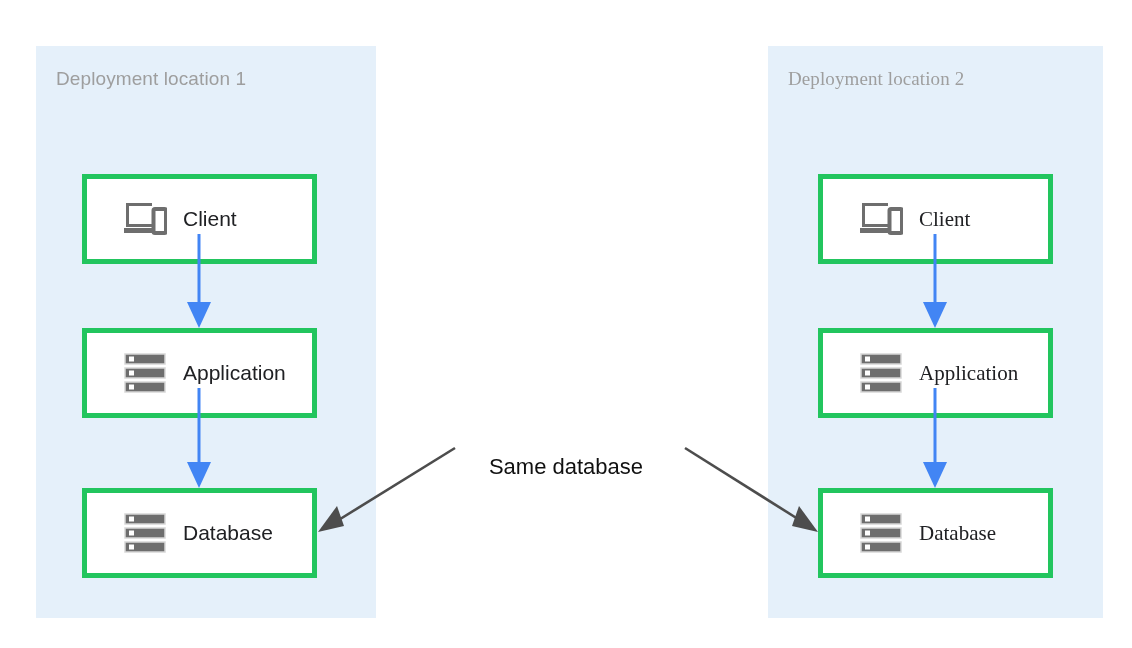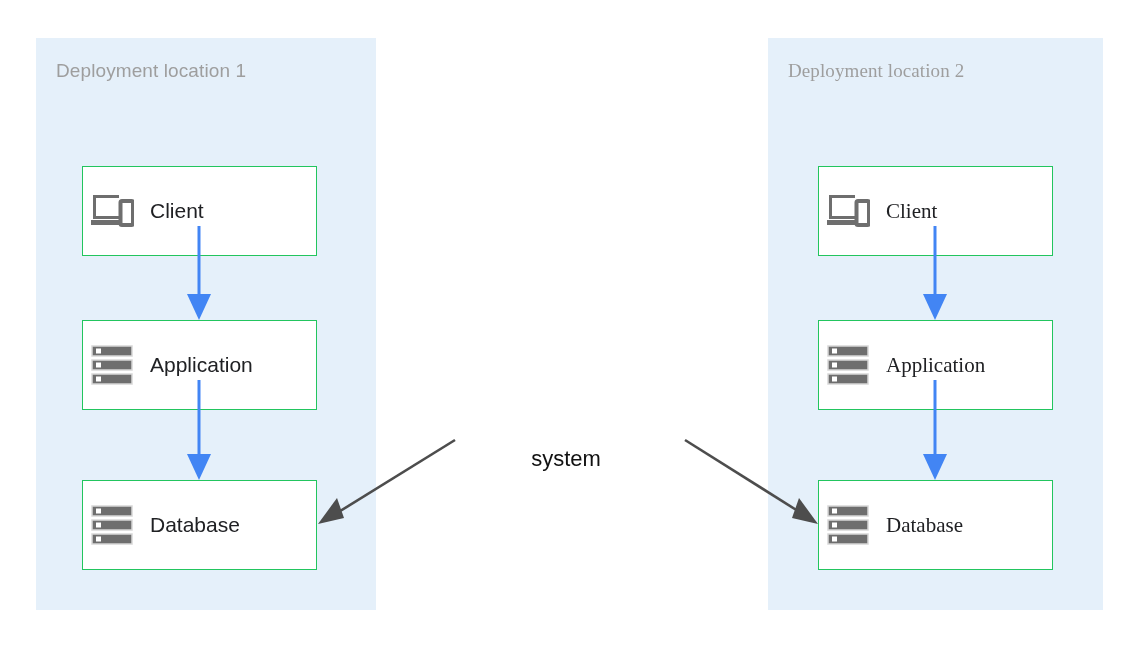--- a/index.html
+++ b/index.html
@@ -11,21 +11,21 @@
     width: 1132px;
     height: 648px;
     position: relative;
     overflow: hidden;
     font-family: "Liberation Sans", sans-serif;
     -webkit-font-smoothing: antialiased;
   }
 
   #canvas {
     position: absolute;
-    left: 0; top: 8px;
+    left: 0; top: 16px;
     width: 1132px;
     height: 492px;
   }
 
   
   .zone {
     position: absolute;
     background: #e5f0fa;
     box-sizing: border-box;
   }
@@ -36,25 +36,25 @@
     font-size: 19px;
     color: #9e9e9e;
     white-space: nowrap;
     letter-spacing: 0.1px;
   }
 
   
   .node {
     position: absolute;
     background: #ffffff;
-    border: 1px solid #22c55e;
+    border: 5px solid #22c55e;
     box-sizing: border-box;
     display: flex;
     align-items: center;
-    padding-left: 3px;
+    padding-left: 32px;
   }
   .node .icon {
     flex: 0 0 auto;
     width: 52px;
     height: 44px;
     display: flex;
     align-items: center;
     justify-content: center;
   }
   .node .node-label {
@@ -201,16 +201,16 @@
       <polygon points="318,516 344,510 337,490" fill="#4d4d4d"></polygon>
     </g>
 
     <g>
       <line x1="685" y1="432" x2="798" y2="503" stroke="#4d4d4d" stroke-width="2.6"></line>
       <polygon points="818,516 792,510 799,490" fill="#4d4d4d"></polygon>
     </g>
   </svg>
 
   <div class="annotation" style="left:446px; top:409px; width:240px;">
-    <div>system</div>
+    <div>Same database</div>
   </div>
 
 </div>
 
 </body></html>

